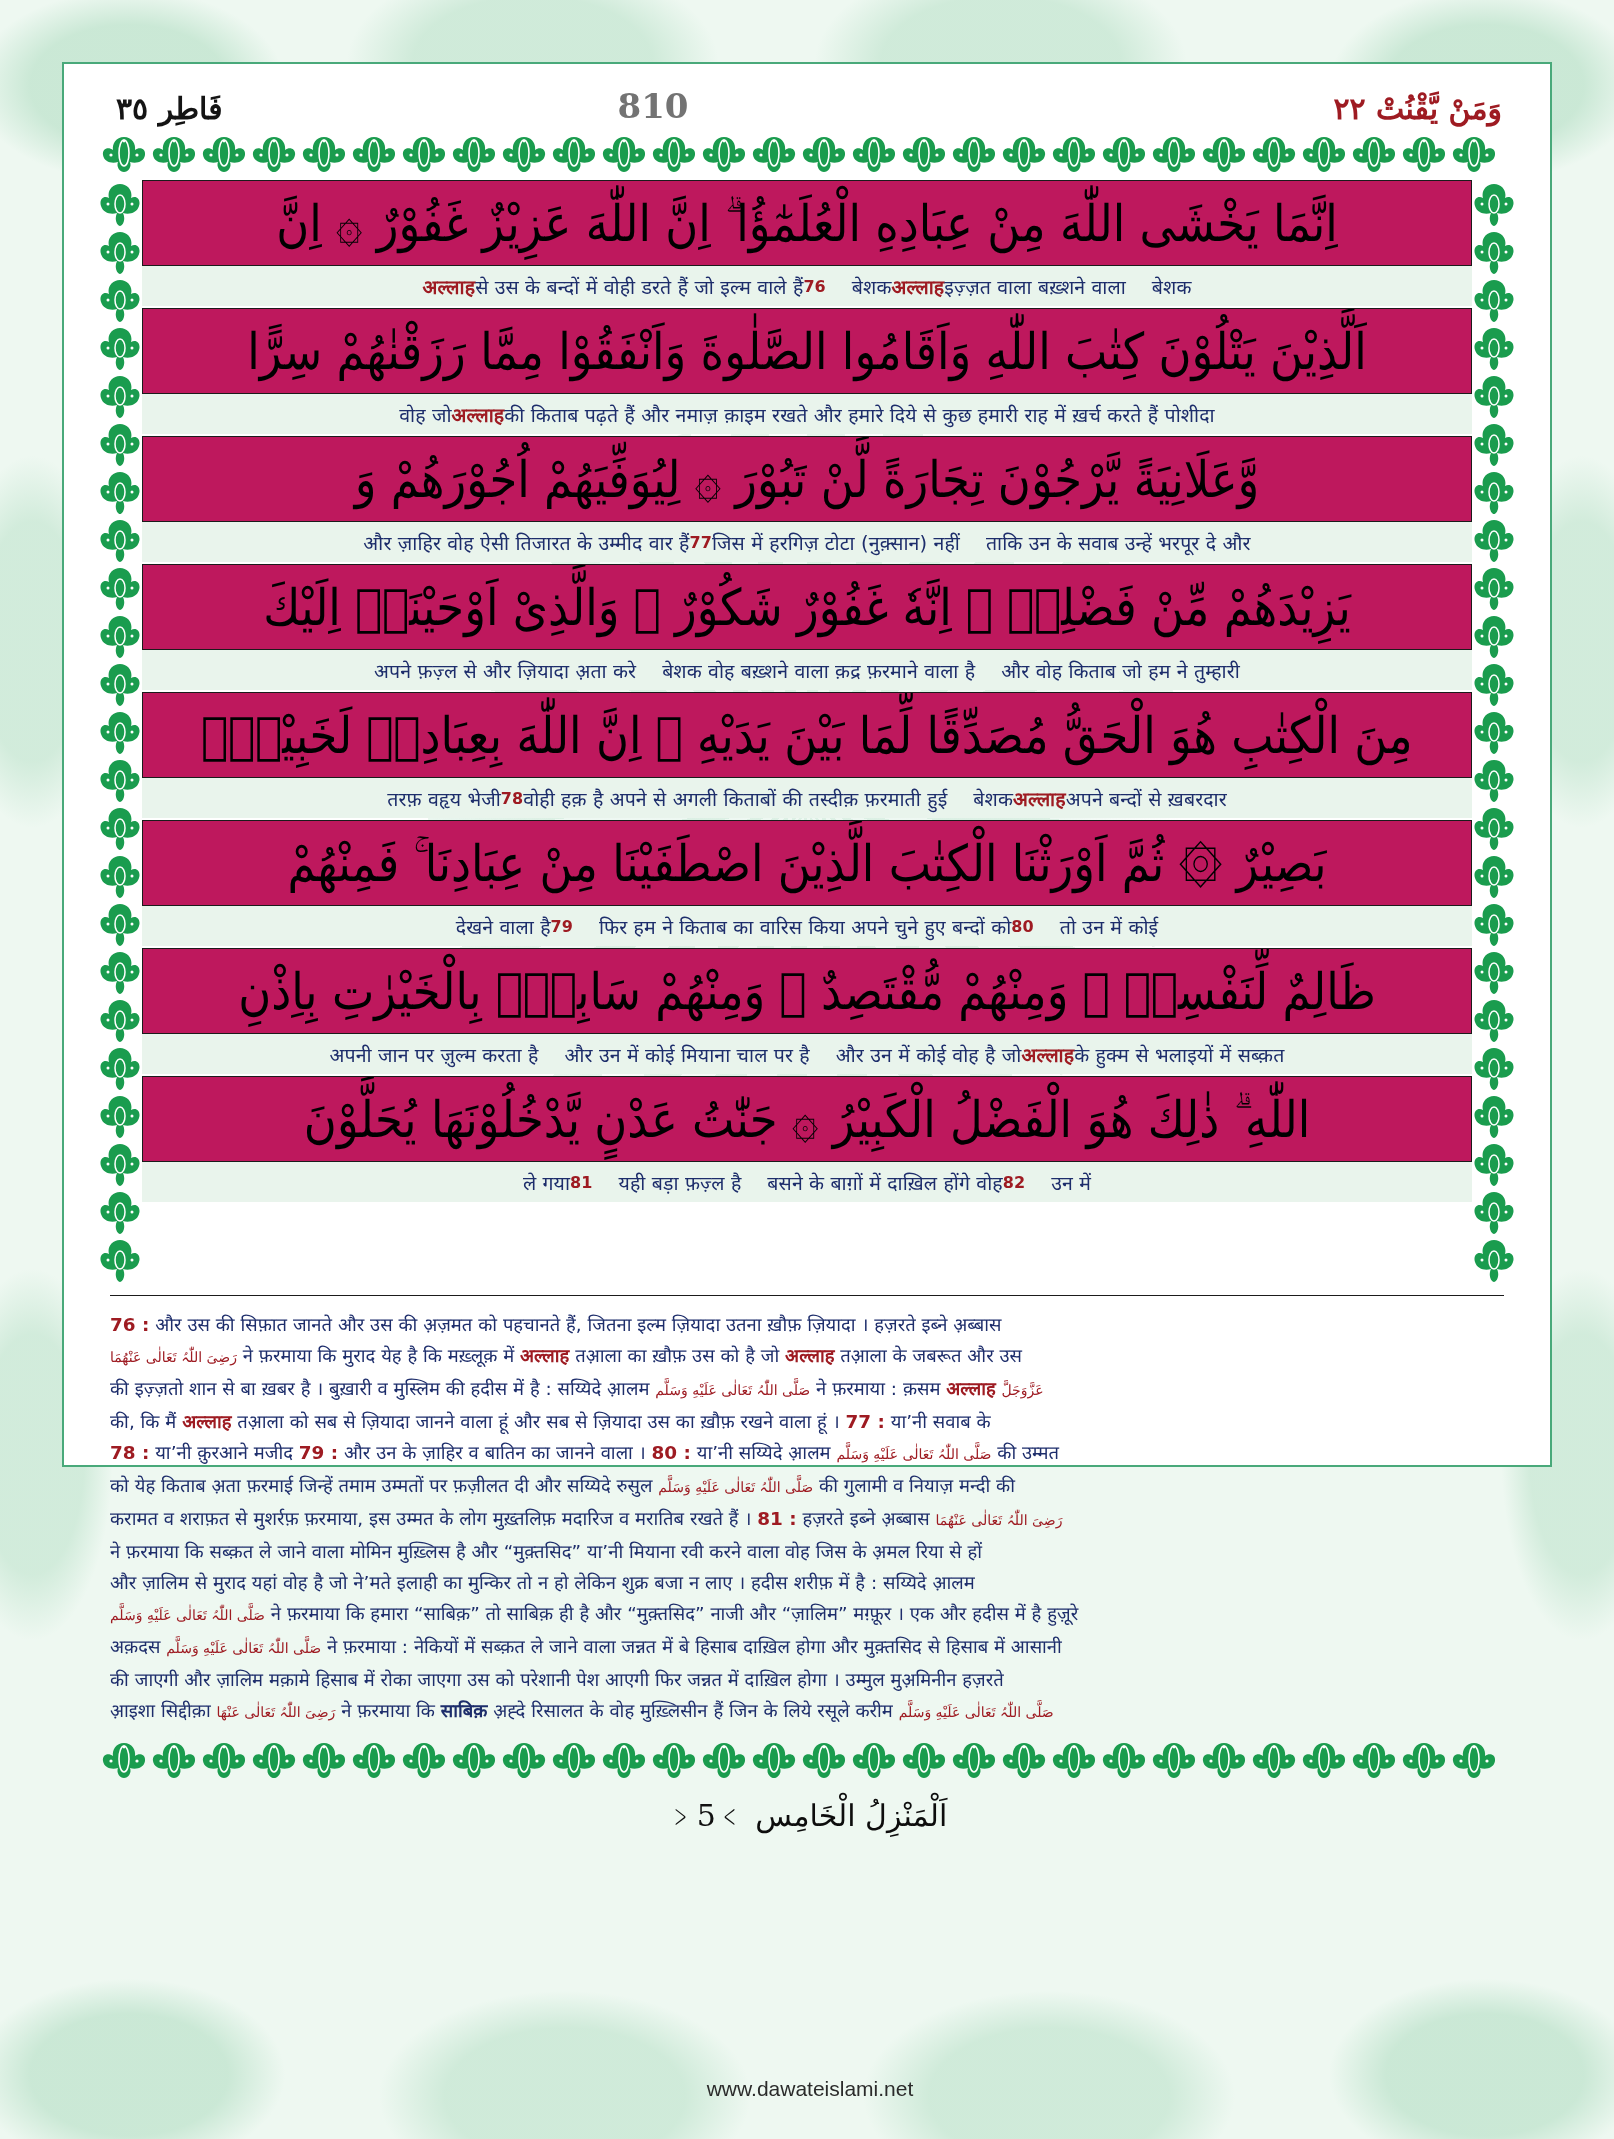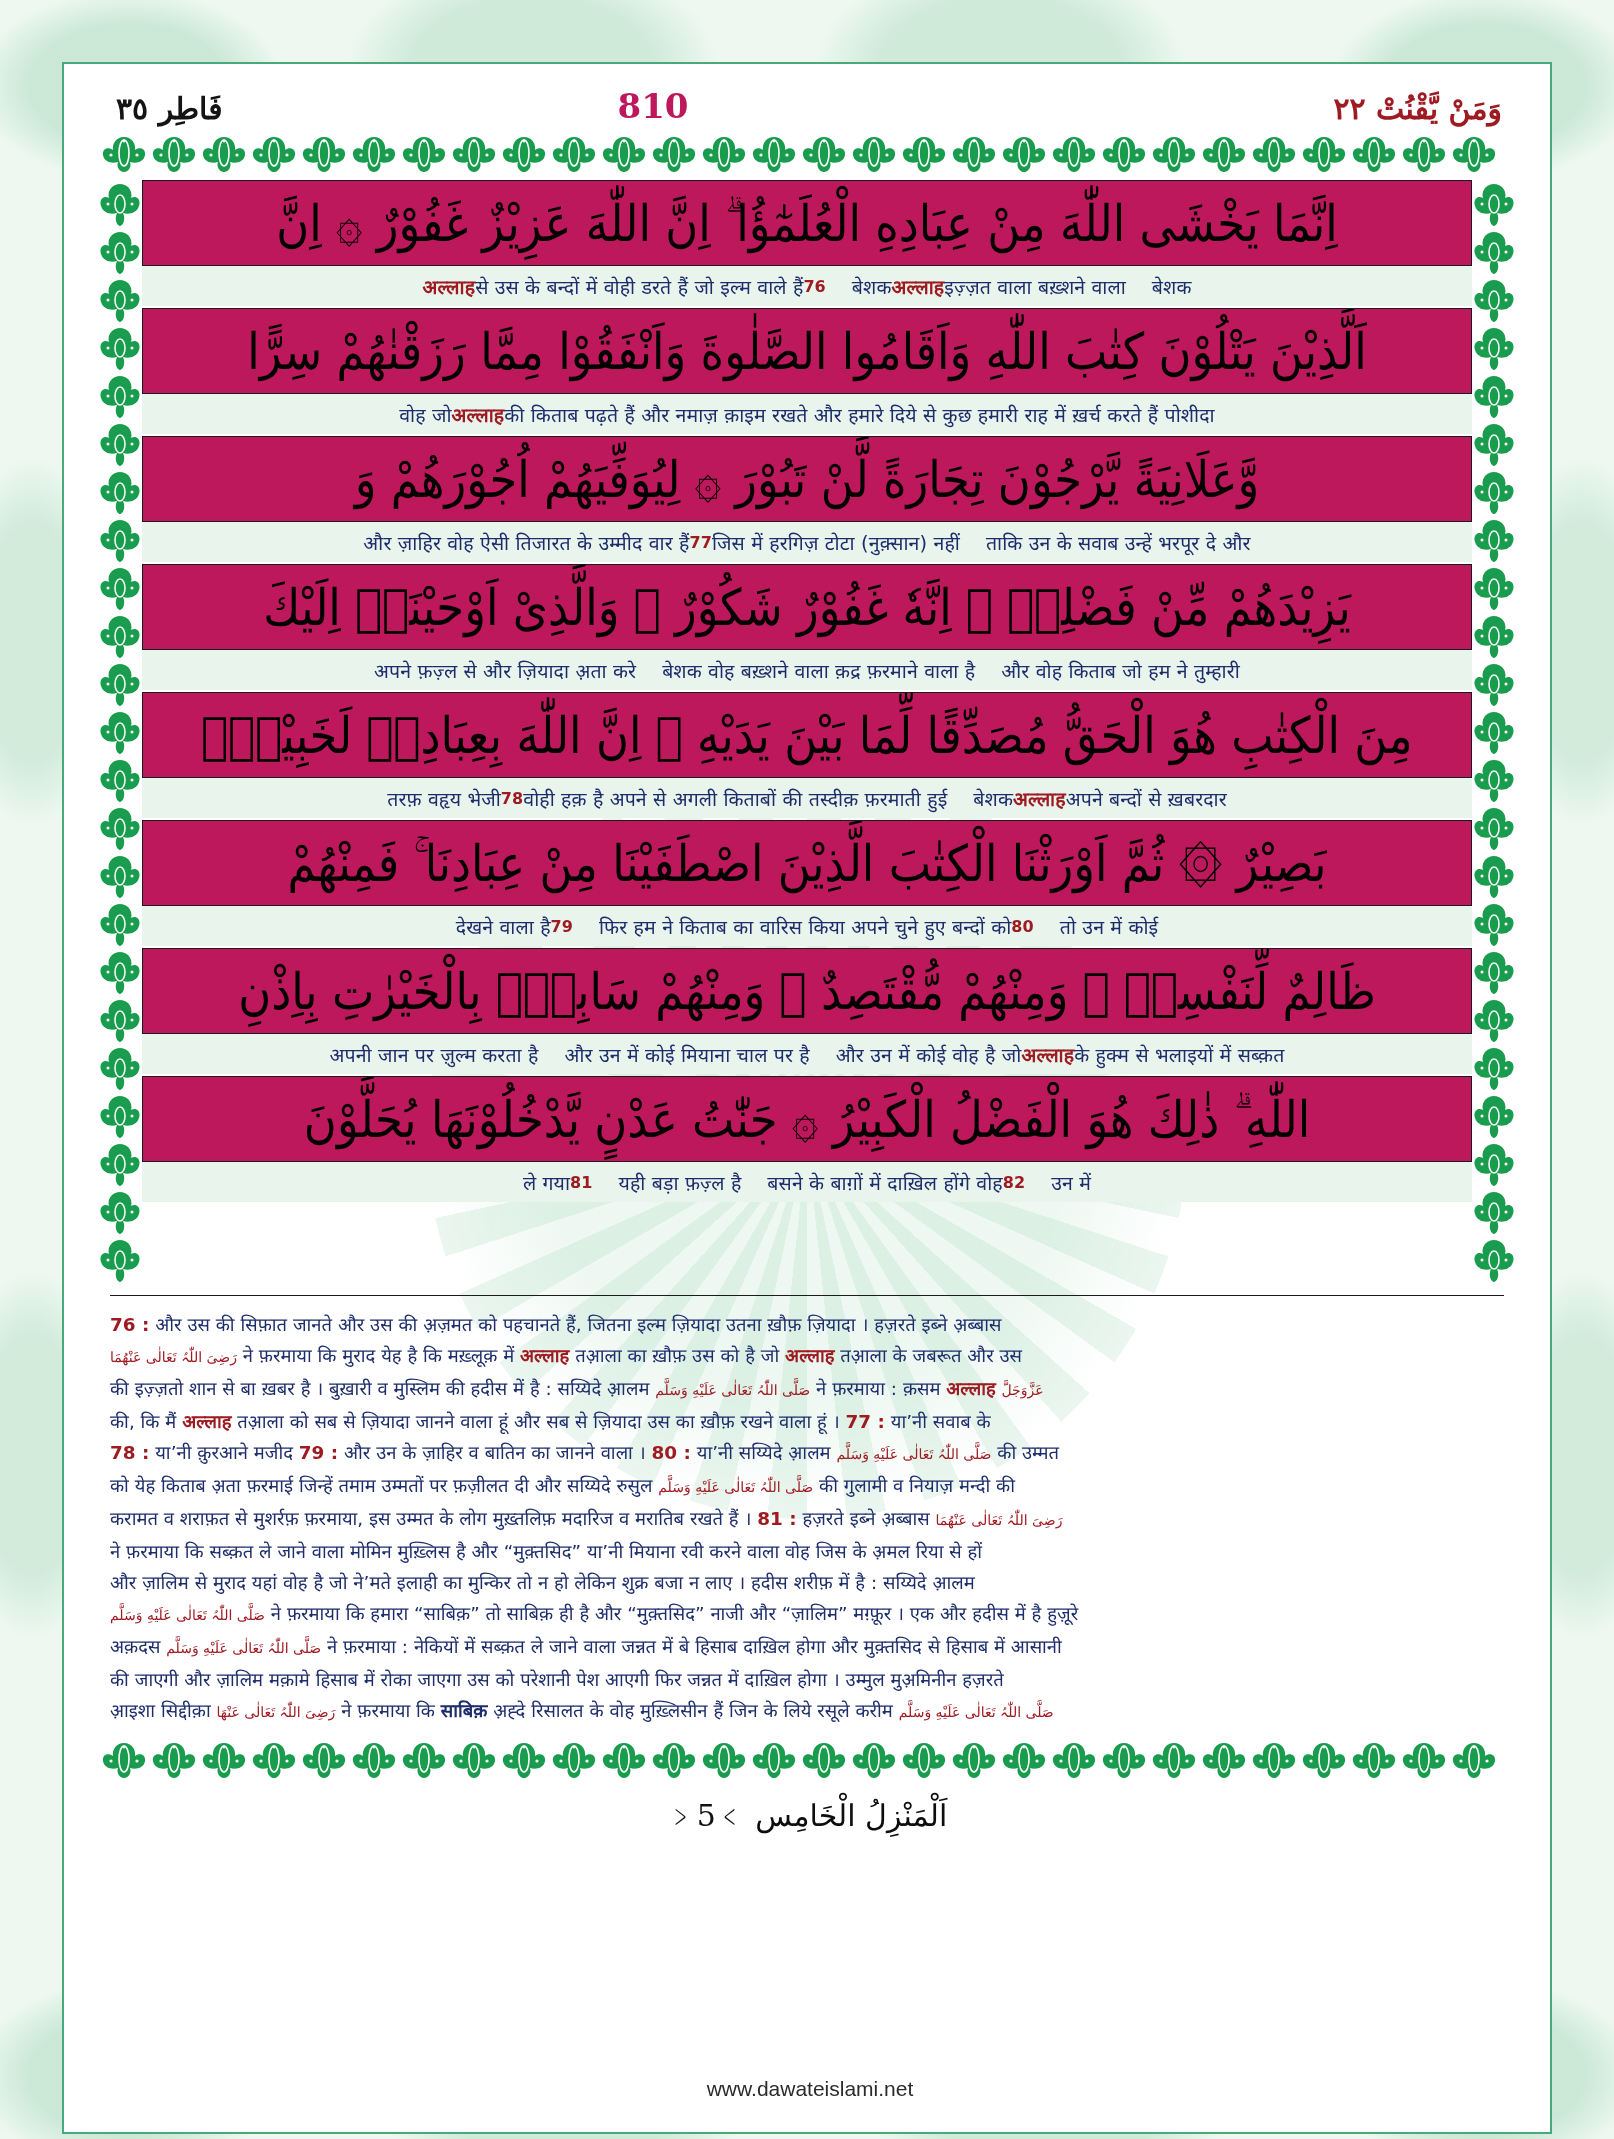--- a/index.html
+++ b/index.html
@@ -35,21 +35,21 @@
       radial-gradient(ellipse 130px 300px at 2% 68%, rgba(120,196,150,.24) 0 40%, transparent 62%),
       radial-gradient(ellipse 130px 300px at 98% 30%, rgba(120,196,150,.24) 0 40%, transparent 62%),
       radial-gradient(ellipse 130px 300px at 98% 68%, rgba(120,196,150,.24) 0 40%, transparent 62%);
     pointer-events:none;
   }
 
   
   .sheet {
     position:absolute;
     left: 62px; top: 62px;
-    width: 1490px; height: 2072px;
+    width: 1490px; height: 1405px;
     background:#ffffff;
     border: 2px solid #49a97a;
     z-index: 2;
   }
   
   .watermark {
     position:absolute; left:50%; top:52%;
     transform:translate(-50%,-50%);
     width: 760px; height: 760px;
     border-radius:50%;
@@ -67,21 +67,21 @@
     padding: 8px 48px 0 52px;
     height: 62px;
   }
   .surah-tag {
     font-family:"DejaVu Serif", serif;
     font-size: 30px; color:#141414; direction:rtl;
     font-weight:700; letter-spacing:.5px;
   }
   .page-no {
     font-family:"DejaVu Serif", serif;
-    font-size: 34px; font-weight:700; color:#be185d;
+    font-size: 34px; font-weight:700; color:#737373;
     margin-right: 250px;
   }
   .juz-tag {
     font-family:"DejaVu Serif", serif;
     font-size: 30px; color:#9e1b22; direction:rtl; font-weight:700;
   }
 
   
   .band {
     position:relative; z-index:3;

